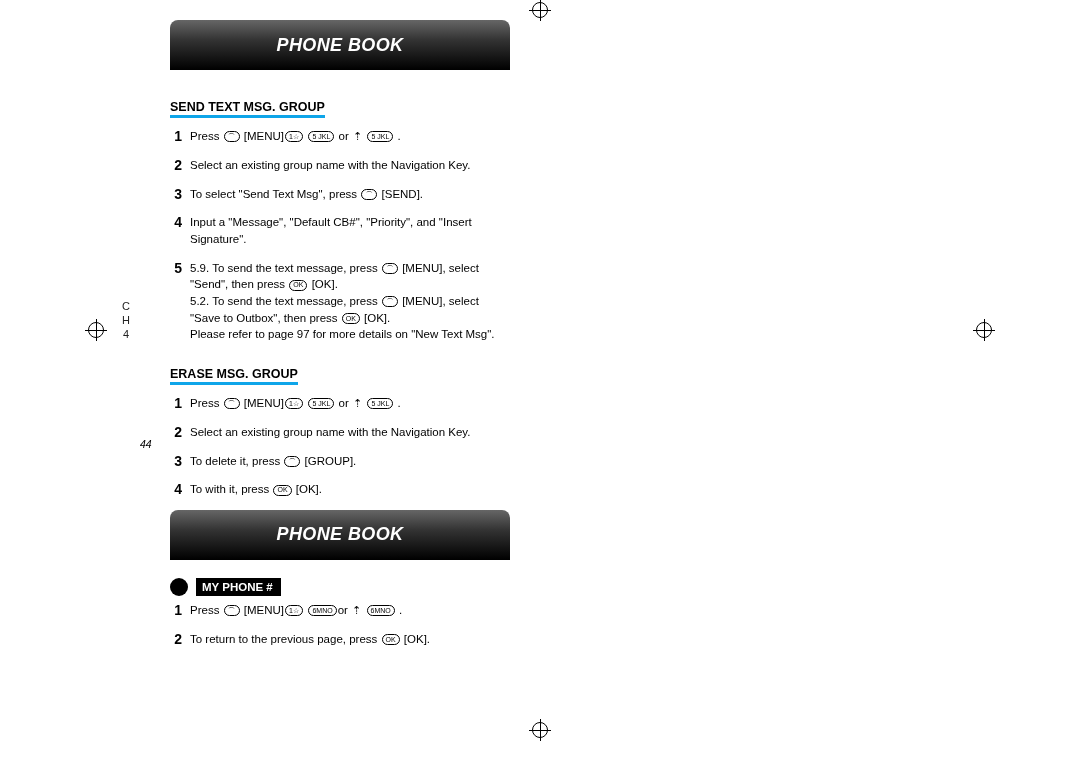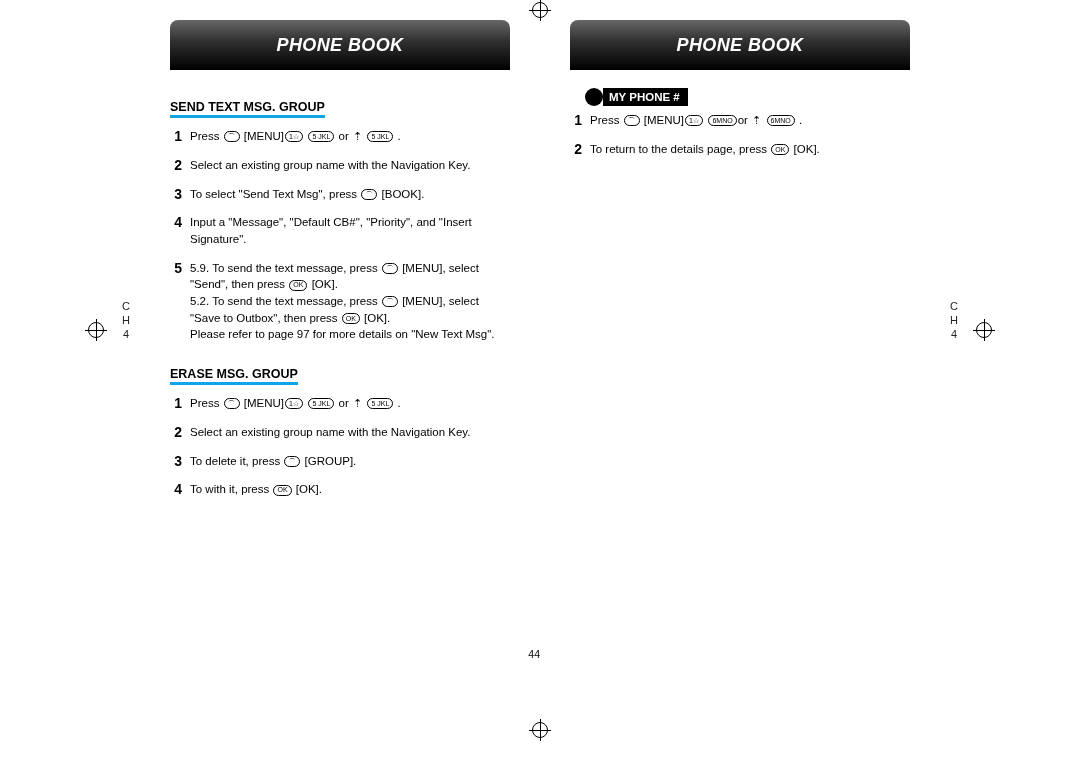--- a/index.html
+++ b/index.html
@@ -14,21 +14,21 @@
     color: #000;
     display: flex;
     justify-content: center;
     align-items: flex-start;
     padding-top: 20px;
   }
   .spread {
     width: 800px;
     height: 700px;
     display: flex;
-    flex-direction: row;
+    flex-direction: column;
     position: relative;
   }
   .page {
     width: 50%;
     height: 100%;
     position: relative;
     padding: 0 30px;
   }
   .header-bar {
     width: 100%;
@@ -50,22 +50,21 @@
     font-size: 12.5px;
     margin: 12px 0 10px 0;
     border-bottom: 3px solid #0ea5e9;
     padding-bottom: 1px;
     display: inline-block;
   }
   .badge-row {
     display: flex;
     align-items: flex-end;
     margin-bottom: 6px;
-    gap: 0;
-    margin-left: 15px;
+    gap: 8px;
   }
   .badge-circle {
     width: 18px;
     height: 18px;
     background: #000;
     border-radius: 50%;
     flex-shrink: 0;
   }
   .badge-bar {
     background: #000;
@@ -130,21 +129,22 @@
     color: #222;
   }
   .ch-tag.left { left: -18px; }
   .ch-tag.right { right: -18px; }
   .page-num {
     position: absolute;
     bottom: 60px;
     font-size: 10.5px;
     width: 100%;
     left: 0;
-    text-align: right;
+    text-align: left;
+    font-style: italic;
   }
   .crop-target {
     position: absolute;
     font-size: 14px;
     color: #000;
   }
   .crop-target::before {
     content: '';
     display: block;
     width: 14px;
@@ -200,21 +200,21 @@
       </div>
 
       <div class="step-row">
         <span class="step-num">2</span>
         <span class="step-text">Select an existing group name with the Navigation Key.</span>
       </div>
 
       <div class="step-row">
         <span class="step-num">3</span>
         <span class="step-text">
-          <span>To select "Send Text Msg", press </span><span class="key-icon">⌒</span> <span>[BOOK].</span>
+          <span>To select "Send Text Msg", press </span><span class="key-icon">⌒</span> <span>[SEND].</span>
         </span>
       </div>
 
       <div class="step-row">
         <span class="step-num">4</span>
         <span class="step-text">Input a "Message", "Default CB#", "Priority", and "Insert Signature".</span>
       </div>
 
       <div class="step-row">
         <span class="step-num">5</span>
@@ -274,19 +274,19 @@
     <div class="step-row">
       <span class="step-num">1</span>
       <span class="step-text">
         <span>Press </span><span class="key-icon">⌒</span> <span>[MENU]</span><span class="key-icon">1☆</span> <span class="key-icon">6MNO</span><span>or </span><span class="arrow-icon">⇡</span> <span class="key-icon">6MNO</span><span> .</span>
       </span>
     </div>
 
     <div class="step-row">
       <span class="step-num">2</span>
       <span class="step-text">
-        <span>To return to the details page, press </span><span class="key-icon">OK</span> <span>[OK].</span>
+        <span>To return to the previous page, press </span><span class="key-icon">OK</span> <span>[OK].</span>
       </span>
     </div>
 
   </div>
 
 </div>
 
 </body></html>

